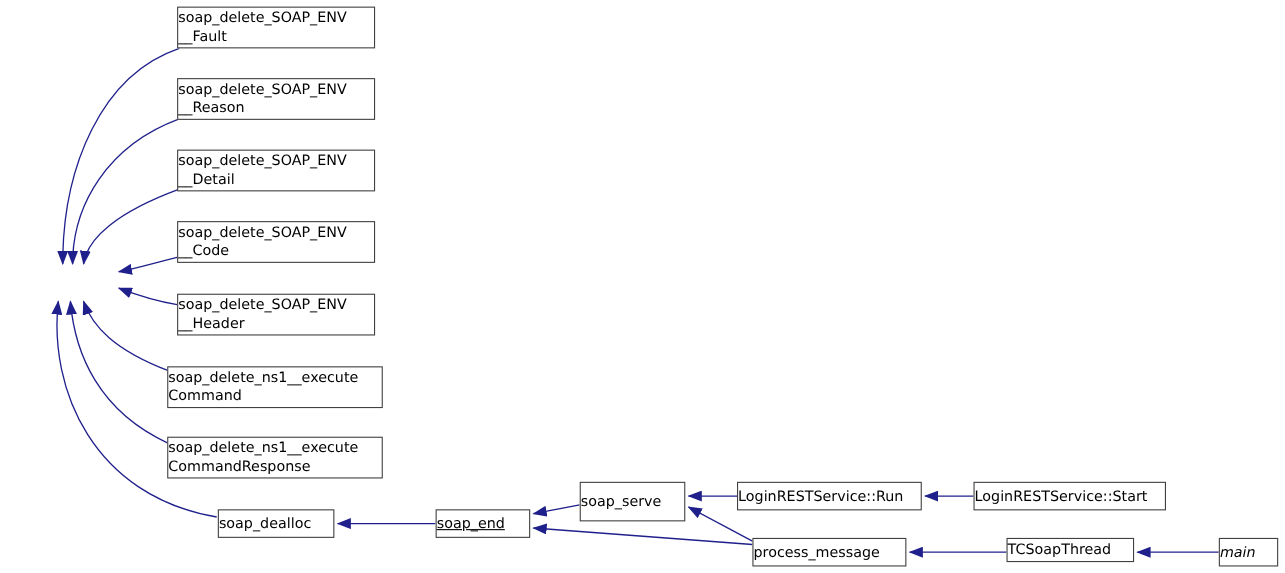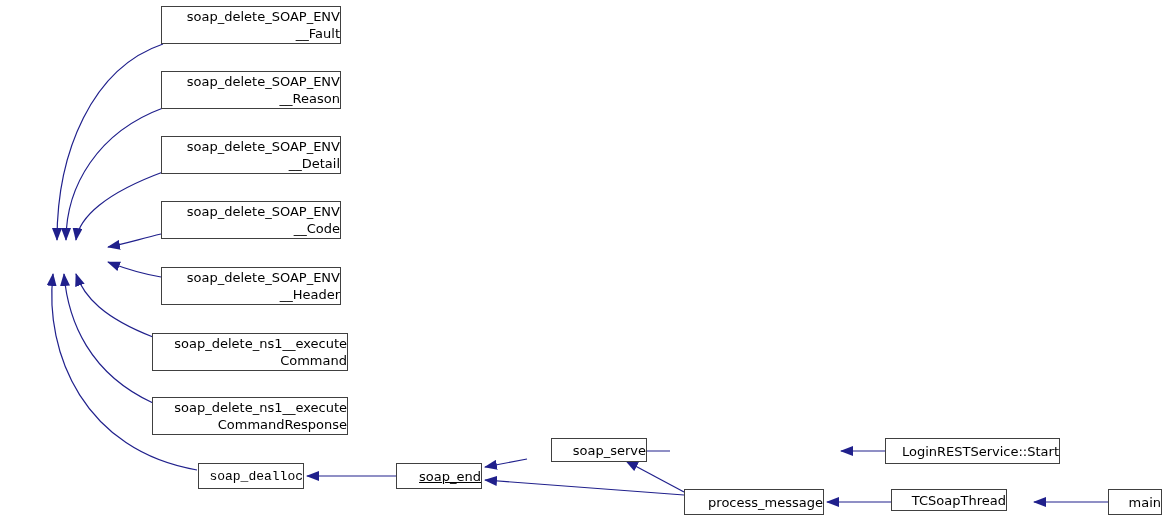--- a/index.html
+++ b/index.html
@@ -23,21 +23,21 @@
   .node {
     position: absolute;
     box-sizing: border-box;
     background: var(--node-fill, #ffffff);
     border: 1px solid var(--node-border, #404040);
     color: var(--text-color, #000000);
     font-size: 13px;
     line-height: 17px;
     display: flex;
     flex-direction: column;
-    align-items: flex-end;
+    align-items: flex-start;
     justify-content: center;
     text-align: center;
     white-space: nowrap;
     cursor: pointer;
   }
   .node.highlight {
     background: var(--highlight-fill, #bfbfbf);
     border: 2px solid var(--highlight-border, #3a3a3a);
   }
 </style>
@@ -99,42 +99,45 @@
   <div class="node" style="left:152px; top:333px; width:196px; height:38px;">
     <span>soap_delete_ns1__execute</span>
     <span>Command</span>
   </div>
 
   <div class="node" style="left:152px; top:397px; width:196px; height:38px;">
     <span>soap_delete_ns1__execute</span>
     <span>CommandResponse</span>
   </div>
 
-  <div class="node" style="left:198px; top:463px; width:106px; height:26px;font-family:Liberation Mono, monospace;">
+  <div class="node" style="left:198px; top:463px; width:106px; height:26px;">
     <span>soap_dealloc</span>
   </div>
 
   <div class="node" style="left:396px; top:463px; width:86px; height:26px;text-decoration:underline;">
     <span>soap_end</span>
   </div>
 
-  <div class="node" style="left:527px; top:438px; width:96px; height:24px;margin-left:24px;">
+  <div class="node" style="left:527px; top:438px; width:96px; height:36px;">
     <span>soap_serve</span>
   </div>
 
+  <div class="node" style="left:670px; top:438px; width:168px; height:26px;">
+    <span>LoginRESTService::Run</span>
+  </div>
 
   <div class="node" style="left:684px; top:489px; width:140px; height:26px;">
     <span>process_message</span>
   </div>
 
   <div class="node" style="left:885px; top:438px; width:175px; height:26px;">
     <span>LoginRESTService::Start</span>
   </div>
 
-  <div class="node" style="left:891px; top:489px; width:116px; height:22px;padding-left:20px;">
+  <div class="node" style="left:915px; top:489px; width:116px; height:22px;">
     <span>TCSoapThread</span>
   </div>
 
-  <div class="node" style="left:1108px; top:489px; width:54px; height:26px;">
+  <div class="node" style="left:1108px; top:489px; width:54px; height:26px;font-style:italic;">
     <span>main</span>
   </div>
 
 </div>
 
 </body></html>

